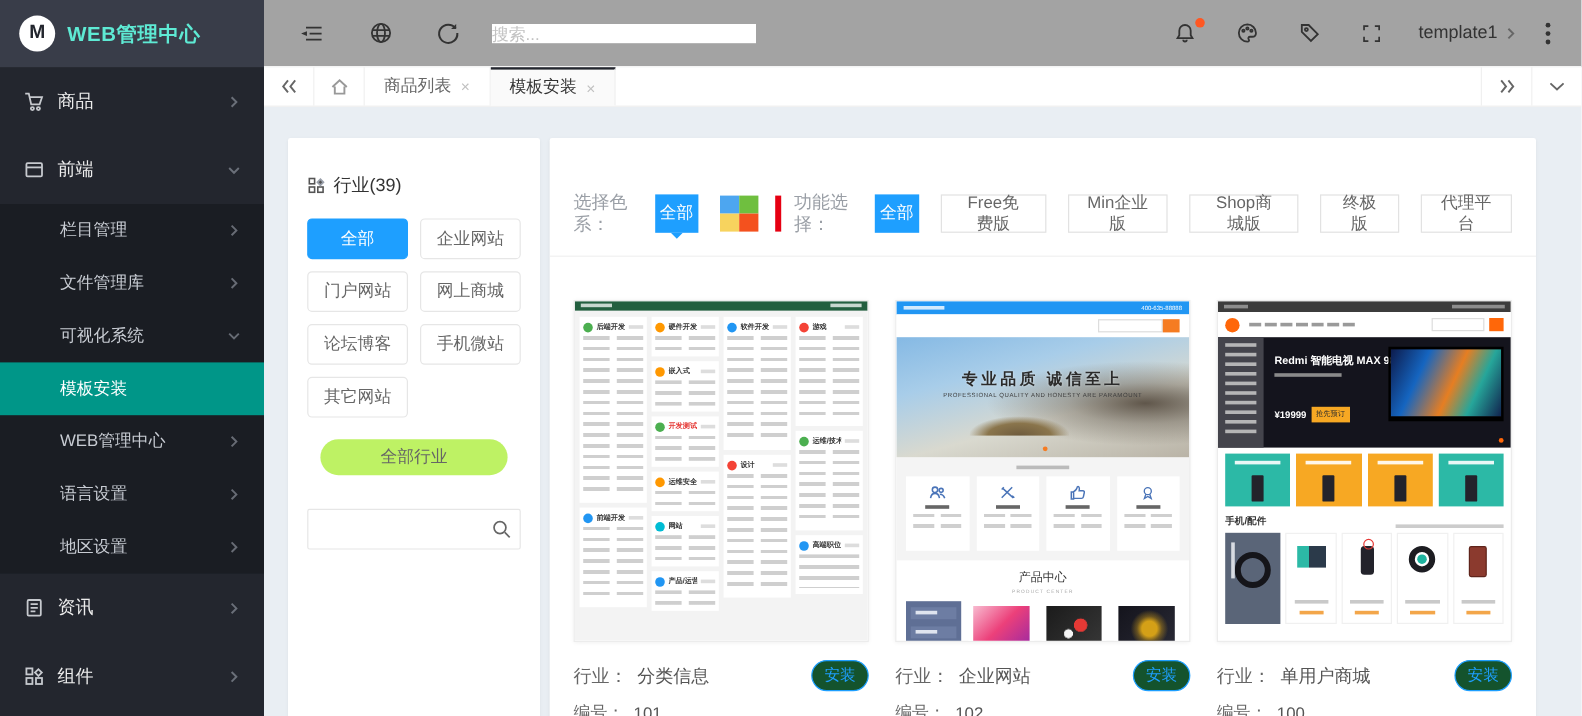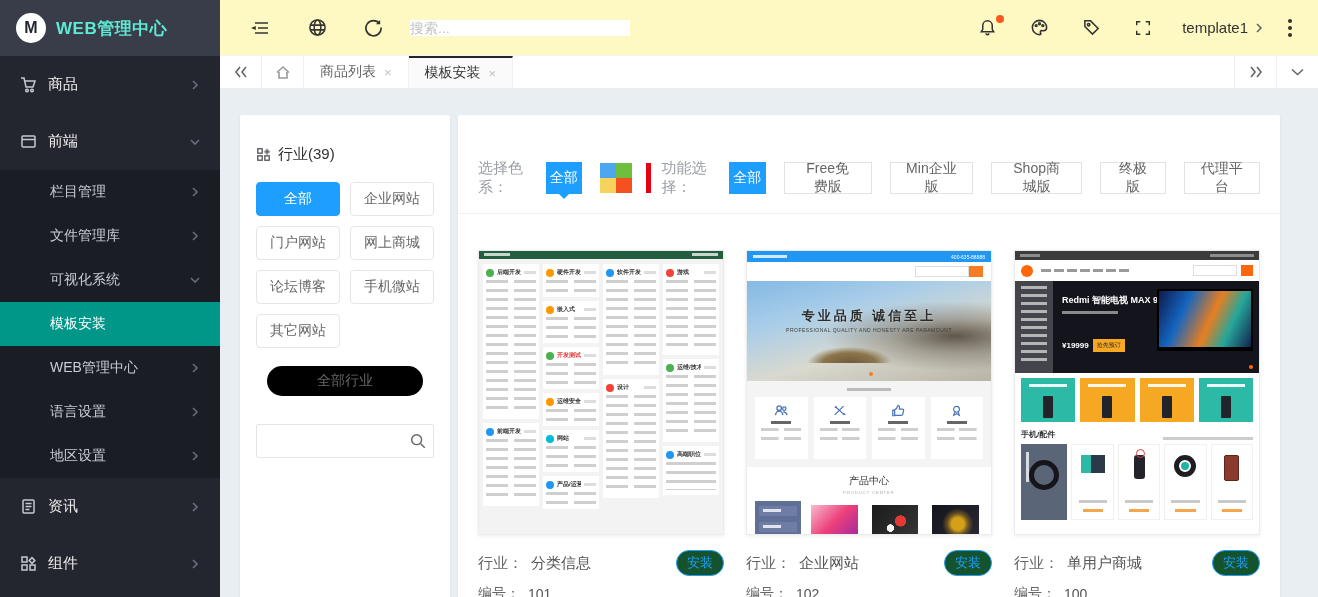--- a/index.html
+++ b/index.html
@@ -17,21 +17,21 @@
   .nav-item .ic { width:17px; height:17px; margin-right:11px; flex:none; opacity:.85; }
   .chev { margin-left:auto; width:10px; height:10px; flex:none; opacity:.6; }
   .submenu { background:#1a1d23; }
   .sub-item { height:44px; display:flex; align-items:center; padding:0 20px 0 50px; font-size:14px; color:#c8ccd3; cursor:pointer; }
   .sub-item.active { background:#009688; color:#fff; }
   svg.line-ic { stroke:#e3e6ea; fill:none; stroke-width:1.5; }
   svg.chev-ic { stroke:#9aa0ab; fill:none; stroke-width:1.6; }
 
   
   .main-col { flex:1; display:flex; flex-direction:column; min-width:0; }
-  .topbar { height:56px; flex:none; background:#fef9c3; display:flex; align-items:center; padding:0 18px 0 22px; border-bottom:1px solid #f4f4f4; }
+  .topbar { height:56px; flex:none; background:#a3a3a3; display:flex; align-items:center; padding:0 18px 0 22px; border-bottom:1px solid #f4f4f4; }
   .tb-icon { width:38px; height:38px; display:flex; align-items:center; justify-content:center; cursor:pointer; margin-right:18px; position:relative; }
   .tb-icon svg { stroke:#333; fill:none; stroke-width:1.6; }
   .tb-search { border:none; outline:none; font-size:14px; color:#333; width:220px; }
   .tb-search::placeholder { color:#c2c2c2; }
   .tb-right { margin-left:auto; display:flex; align-items:center; }
   .tb-right .tb-icon { margin-right:14px; }
   .badge-dot { position:absolute; top:6px; right:2px; width:8px; height:8px; border-radius:50%; background:#ff5722; }
   .tpl-switch { display:flex; align-items:center; gap:6px; font-size:15px; color:#333; margin:0 16px 0 6px; cursor:pointer; }
   .kebab { width:4px; height:4px; border-radius:50%; background:#333; box-shadow:0 -7px 0 #333, 0 7px 0 #333; margin:0 8px; }
 
@@ -45,21 +45,21 @@
   .tab-spacer { flex:1; }
 
   
   .content { flex:1; display:flex; align-items:flex-start; padding:26px 38px 0 20px; gap:8px; overflow:hidden; }
   .panel { background:#fff; border-radius:2px; box-shadow:0 1px 3px rgba(0,0,0,.06); }
   .filter-panel { width:210px; flex:none; height:600px; padding:20px 16px; }
   .fp-title { display:flex; align-items:center; gap:7px; font-size:15px; color:#333; margin:10px 0 18px; }
   .fp-grid { display:grid; grid-template-columns:1fr 1fr; gap:10px; }
   .fp-btn { height:34px; border:1px solid #e6e6e6; border-radius:4px; background:#fff; color:#666; font-size:14px; display:flex; align-items:center; justify-content:center; cursor:pointer; }
   .fp-btn.active { background:#1e9fff; border-color:#1e9fff; color:#fff; }
-  .fp-all { margin:18px auto 0; width:156px; height:30px; border-radius:15px; background:#000000; color:#666; font-size:14px; display:flex; align-items:center; justify-content:center; cursor:pointer; }
+  .fp-all { margin:18px auto 0; width:156px; height:30px; border-radius:15px; background:#bef264; color:#666; font-size:14px; display:flex; align-items:center; justify-content:center; cursor:pointer; }
   .fp-search { margin-top:28px; position:relative; }
   .fp-search input { width:100%; height:34px; border:1px solid #e6e6e6; border-radius:2px; outline:none; padding:0 34px 0 10px; font-size:14px; }
   .fp-search .mag { position:absolute; right:2px; top:4px; width:28px; height:26px; display:flex; align-items:center; justify-content:center; cursor:pointer; }
 
   .main-panel { flex:1; min-height:600px; padding:20px 20px 0; min-width:0; }
   .toolbar { margin-top:24px; display:flex; align-items:center; }
   .tl-label { font-size:15px; color:#9a9fa6; }
   .btn-all { position:relative; width:46px; height:32px; background:#1e9fff; color:#fff; font-size:14px; display:flex; align-items:center; justify-content:center; margin-left:8px; cursor:pointer; }
   .btn-all.pointer::after { content:""; position:absolute; left:50%; bottom:-5px; margin-left:-5px; border-left:5px solid transparent; border-right:5px solid transparent; border-top:5px solid #1e9fff; }
   .swatch { width:40px; height:30px; margin-left:18px; display:grid; grid-template-columns:1fr 1fr; grid-template-rows:1fr 1fr; cursor:pointer; }

